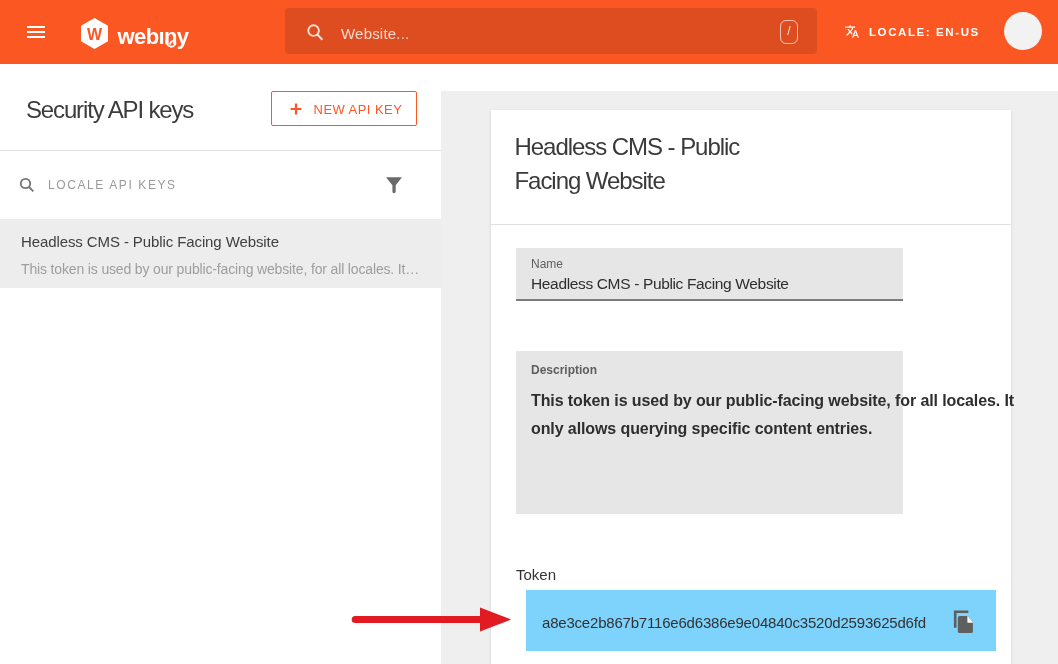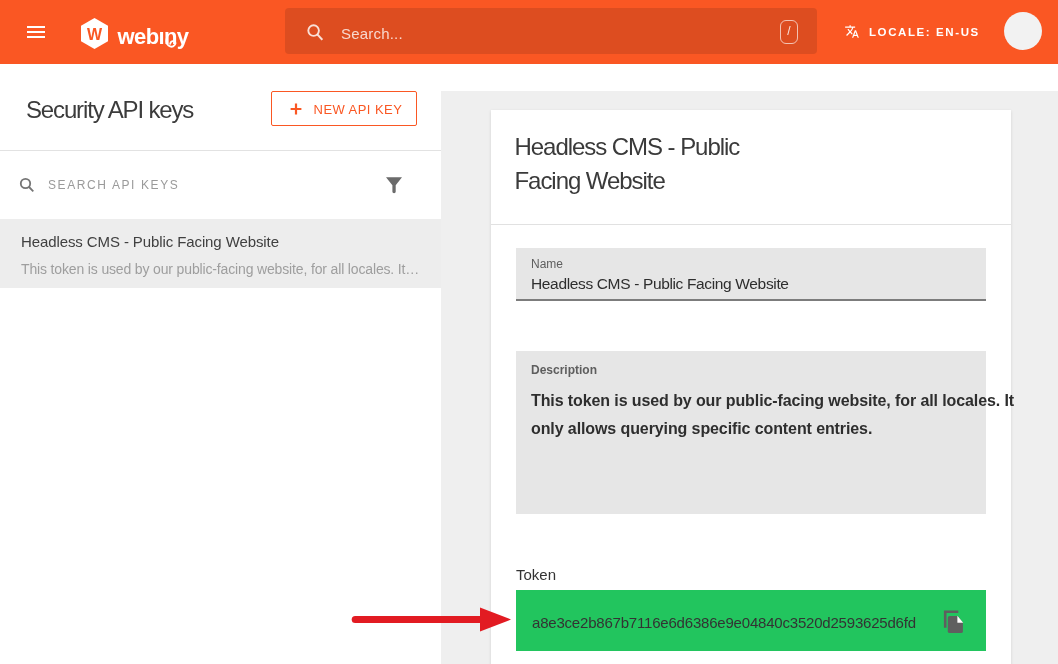--- a/index.html
+++ b/index.html
@@ -28,30 +28,30 @@
   #item { position:absolute; left:0; top:155px; width:441px; height:69px; background:#ededed; }
   #item .t { position:absolute; left:21px; top:14px; font-size:15px; color:#404040; letter-spacing:-0.1px; }
   #item .d { position:absolute; left:21px; top:42px; font-size:14px; color:#9e9e9e; white-space:nowrap; letter-spacing:-0.15px; }
 
   
   #rightpanel { position:absolute; left:441px; top:64px; width:617px; height:600px; background:#efefef;margin-top:27px; }
   #card { position:absolute; left:50px; top:19px; width:520px; height:700px; background:#fff; box-shadow:0 1px 3px rgba(0,0,0,0.12); }
   #cardtitle { position:absolute; left:23.5px; top:20px; font-size:24px; line-height:34px; color:#3a3a3a; letter-spacing:-1.05px; }
   #cdiv { position:absolute; left:0; top:114px; width:520px; height:1px; background:#e1e1e1; }
 
-  .field { position:absolute; left:25px; width:470px; background:#e6e6e6; }
+  .field { position:absolute; left:25px; width:387px; background:#e6e6e6; }
   #fname { top:138px; height:53px; border-bottom:2px solid #7c7c7c; }
   #fname .lbl { position:absolute; left:15px; top:9px; font-size:12px; color:#5e5e5e; }
   #fname .val { position:absolute; left:15px; top:26.5px; font-size:15.5px; color:#2e2e2e; letter-spacing:-0.35px; }
   #fdesc { top:241px; height:163px;font-weight:bold; }
   #fdesc .lbl { position:absolute; left:15px; top:12px; font-size:12px; color:#5e5e5e; }
   #fdesc .val { position:absolute; left:15px; top:36px; font-size:16px; line-height:28px; color:#2e2e2e; white-space:nowrap; letter-spacing:-0.1px; }
 
   #tokenlbl { position:absolute; left:25px; top:456px; font-size:15px; color:#333; }
-  #tokenbox { position:absolute; left:25px; top:480px; width:470px; height:61px; background:#22c55e; }
+  #tokenbox { position:absolute; left:35px; top:480px; width:470px; height:61px; background:#7dd3fc; }
   #tokentxt { position:absolute; left:16px; top:24px; font-size:15px; color:#333; letter-spacing:-0.2px; }
 
   svg { display:block; }
 </style>
 </head>
 <body>
 <div id="root">
 
   <div id="leftpanel">
     <div id="newbtn">
@@ -59,21 +59,21 @@
           <path d="M6 0.6 V11.4 M0.6 6 H11.4" stroke="#fa5723" stroke-width="2.2" fill="none"></path>
         </svg>
         <span class="btxt">NEW API KEY</span>
       </div>
     <div id="lheading">Security API keys</div>
     <div id="ldiv1"></div>
     <svg class="abs" style="left:19px; top:113px;" width="16" height="16" viewBox="0 0 16 16">
       <circle cx="6.5" cy="6.5" r="4.7" fill="none" stroke="#757575" stroke-width="1.8"></circle>
       <line x1="10" y1="10" x2="14.3" y2="14.3" stroke="#757575" stroke-width="1.8"></line>
     </svg>
-    <div id="srchph">SEARCH API KEYS</div>
+    <div id="srchph">LOCALE API KEYS</div>
     <svg class="abs" style="left:386px; top:113px;" width="16" height="17" viewBox="0 0 16 17">
       <path d="M0 0.3 H16 L9.7 8.2 V14.8 Q9.7 16.2 8.05 16.2 Q6.4 16.2 6.4 14.8 V8.2 Z" fill="#6b6b6b"></path>
     </svg>
     <div id="item">
       <div class="t">Headless CMS - Public Facing Website</div>
       <div class="d">This token is used by our public-facing website, for all locales. It…</div>
     </div>
   </div>
 
   <div id="rightpanel">
@@ -117,21 +117,21 @@
     </svg>
     <div id="weblogo">webıny</div>
     <svg class="abs" style="left:164px; top:37px;" width="17" height="11" viewBox="0 0 17 11">
       <path d="M3 0.5 Q1 6 4.5 8.6 Q8 11 10.5 8.2 Q12.6 5.6 10 4.4 Q7 3.4 6.2 6.8" fill="none" stroke="#fff" stroke-width="1.8" stroke-linecap="round"></path>
     </svg>
     <div id="searchbox"></div>
     <svg class="abs" style="left:306.5px; top:23.5px;" width="16" height="17" viewBox="0 0 16 17">
       <circle cx="6.6" cy="6.6" r="5.3" fill="none" stroke="rgba(255,255,255,0.82)" stroke-width="1.9"></circle>
       <line x1="10.6" y1="10.6" x2="15.3" y2="15.8" stroke="rgba(255,255,255,0.82)" stroke-width="2"></line>
     </svg>
-    <div id="searchtxt">Search...</div>
+    <div id="searchtxt">Website...</div>
     <div id="slashkey">/</div>
     <svg class="abs" style="left:844px; top:24px;" width="16" height="15" viewBox="0 0 24 24">
       <path fill="#fff" d="M12.87 15.07l-2.54-2.51.03-.03c1.74-1.94 2.98-4.17 3.71-6.53H17V4h-7V2H8v2H1v2h11.17C11.5 7.92 10.44 9.75 9 11.35 8.07 10.32 7.3 9.19 6.69 8h-2c.73 1.63 1.73 3.17 2.98 4.56l-5.09 5.02L4 19l5-5 3.11 3.11.76-2.04zM18.5 10h-2L12 22h2l1.12-3h4.75L21 22h2l-4.5-12zm-2.62 7l1.62-4.33L19.12 17h-3.24z"></path>
     </svg>
     <div id="localetxt">LOCALE: EN-US</div>
     <div id="avatar"></div>
   </div>
 
 </div>
 

